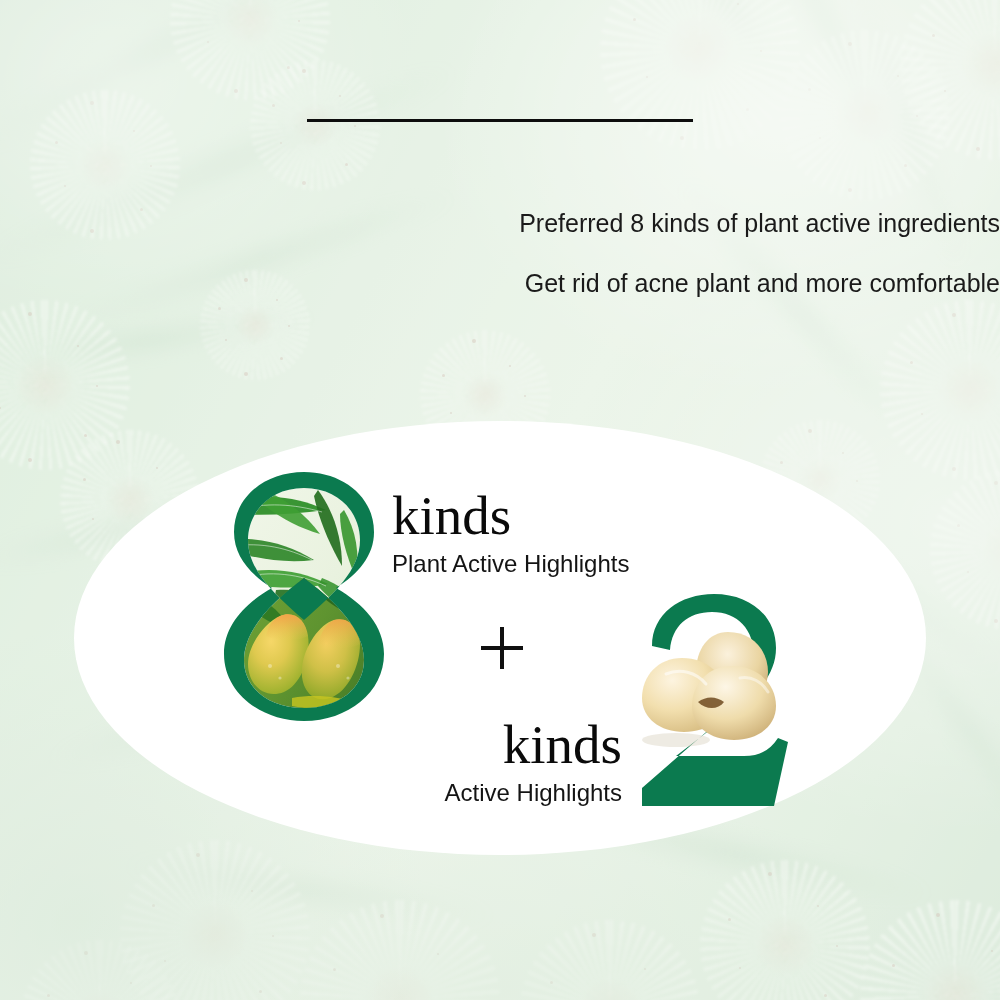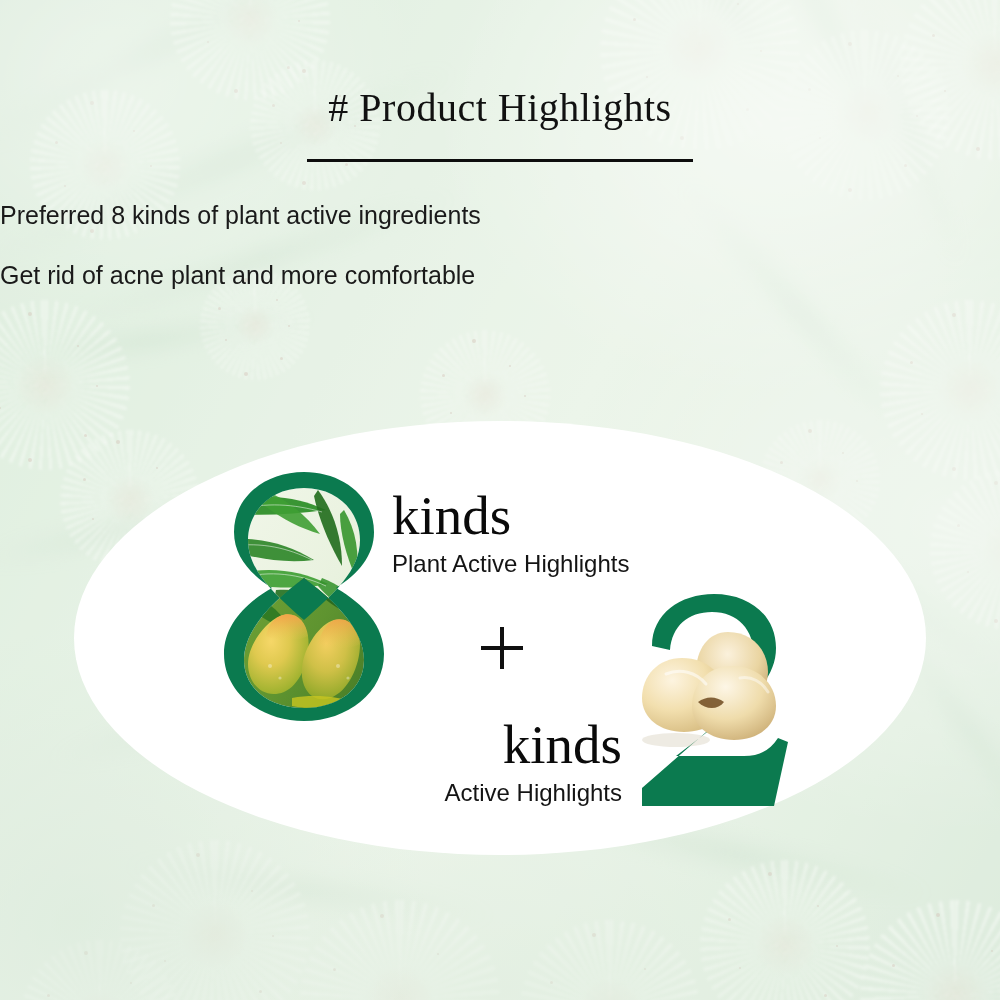--- a/index.html
+++ b/index.html
@@ -92,22 +92,22 @@
   .title-rule {
     width: 386px;
     height: 3px;
     background: #0d0d0d;
     margin: 31px auto 0;
   }
 
   .subhead {
     position: absolute;
     left: 0; right: 0;
-    top: 196px;
-    text-align: left;
+    top: 204px;
+    text-align: right;
     color: #1a1a1a;
   }
   .subhead p {
     margin: 0;
     font-size: 25px;
     line-height: 38px;
     font-weight: 400;
   }
   .subhead .gap { height: 22px; }
 
@@ -321,21 +321,20 @@
       <div class="speck" style="left: 244.23px; top: 372.187px; width: 4px; height: 4px;"></div>
       <div class="speck" style="left: 225.268px; top: 339.318px; width: 2px; height: 2px;"></div>
       <div class="speck" style="left: 218.331px; top: 307.341px; width: 3px; height: 3px;"></div>
       <div class="speck" style="left: 244.23px; top: 277.813px; width: 4px; height: 4px;"></div>
       <div class="speck" style="left: 275.575px; top: 299.2px; width: 2px; height: 2px;"></div>
     </div>
   <div class="bg-layer bg-wash"></div>
   <div class="bg-layer bg-veil"></div>
 
   <div class="header">
-    <div class="title"># Product Highlights</div>
     <div class="title-rule"></div>
   </div>
 
   <div class="subhead">
     <p>Preferred 8 kinds of plant active ingredients</p>
     <div class="gap"></div>
     <p>Get rid of acne plant and more comfortable</p>
   </div>
 
   <div class="ellipse"></div>

